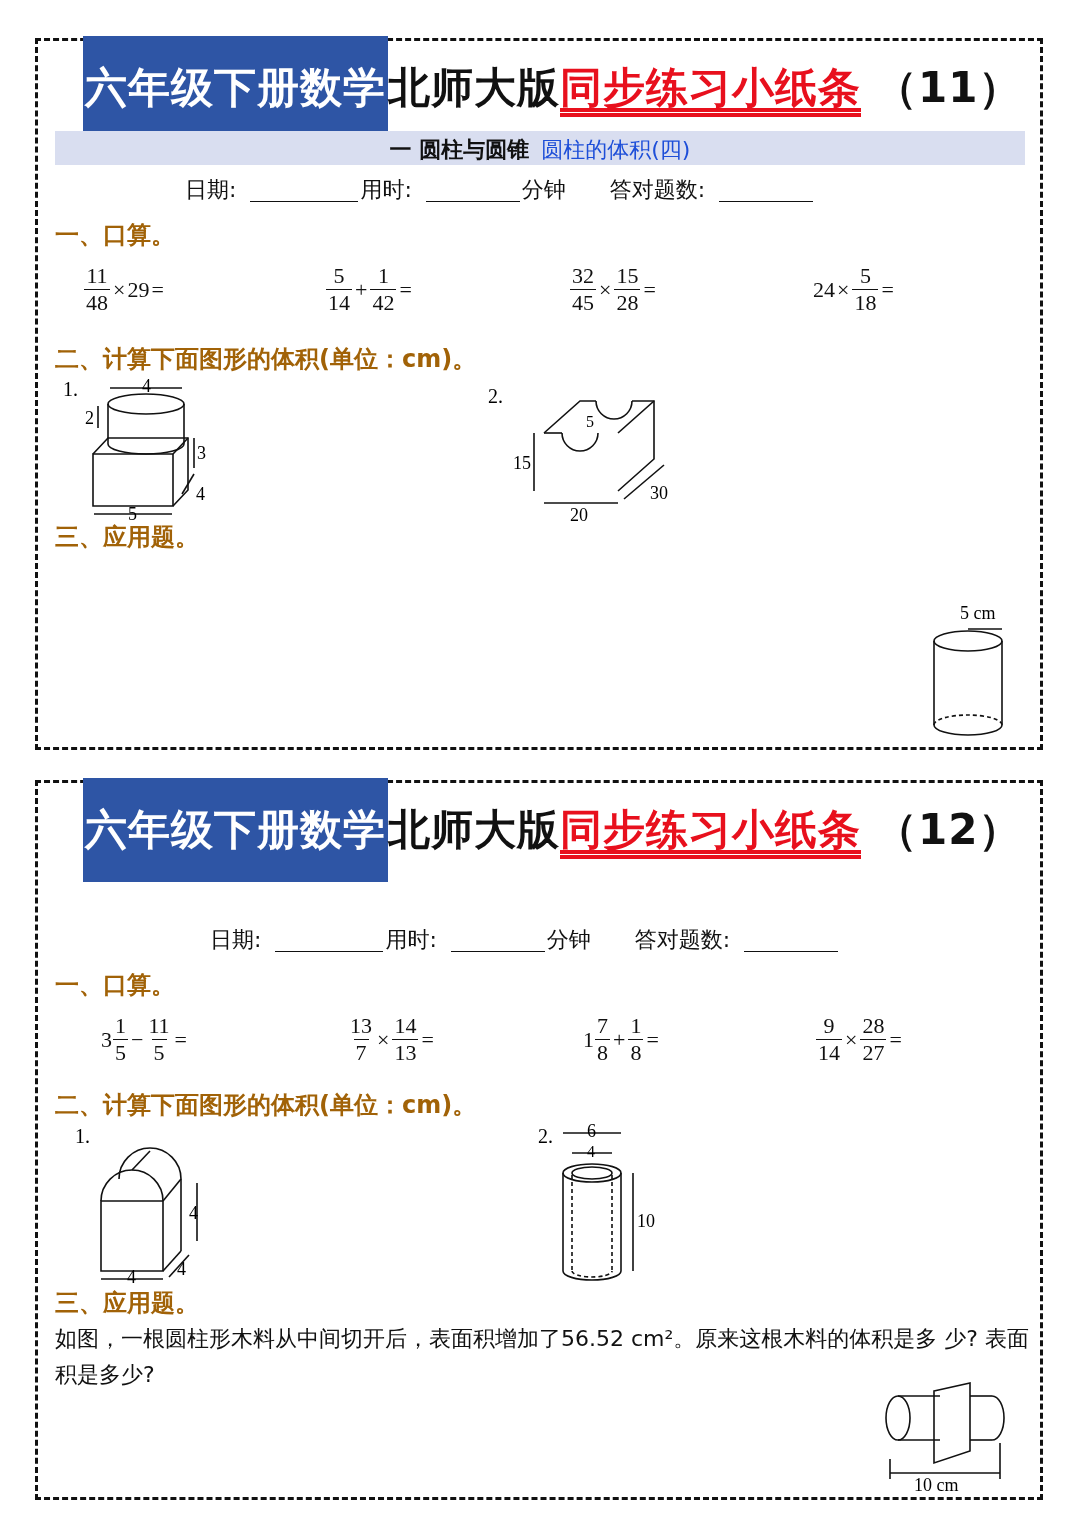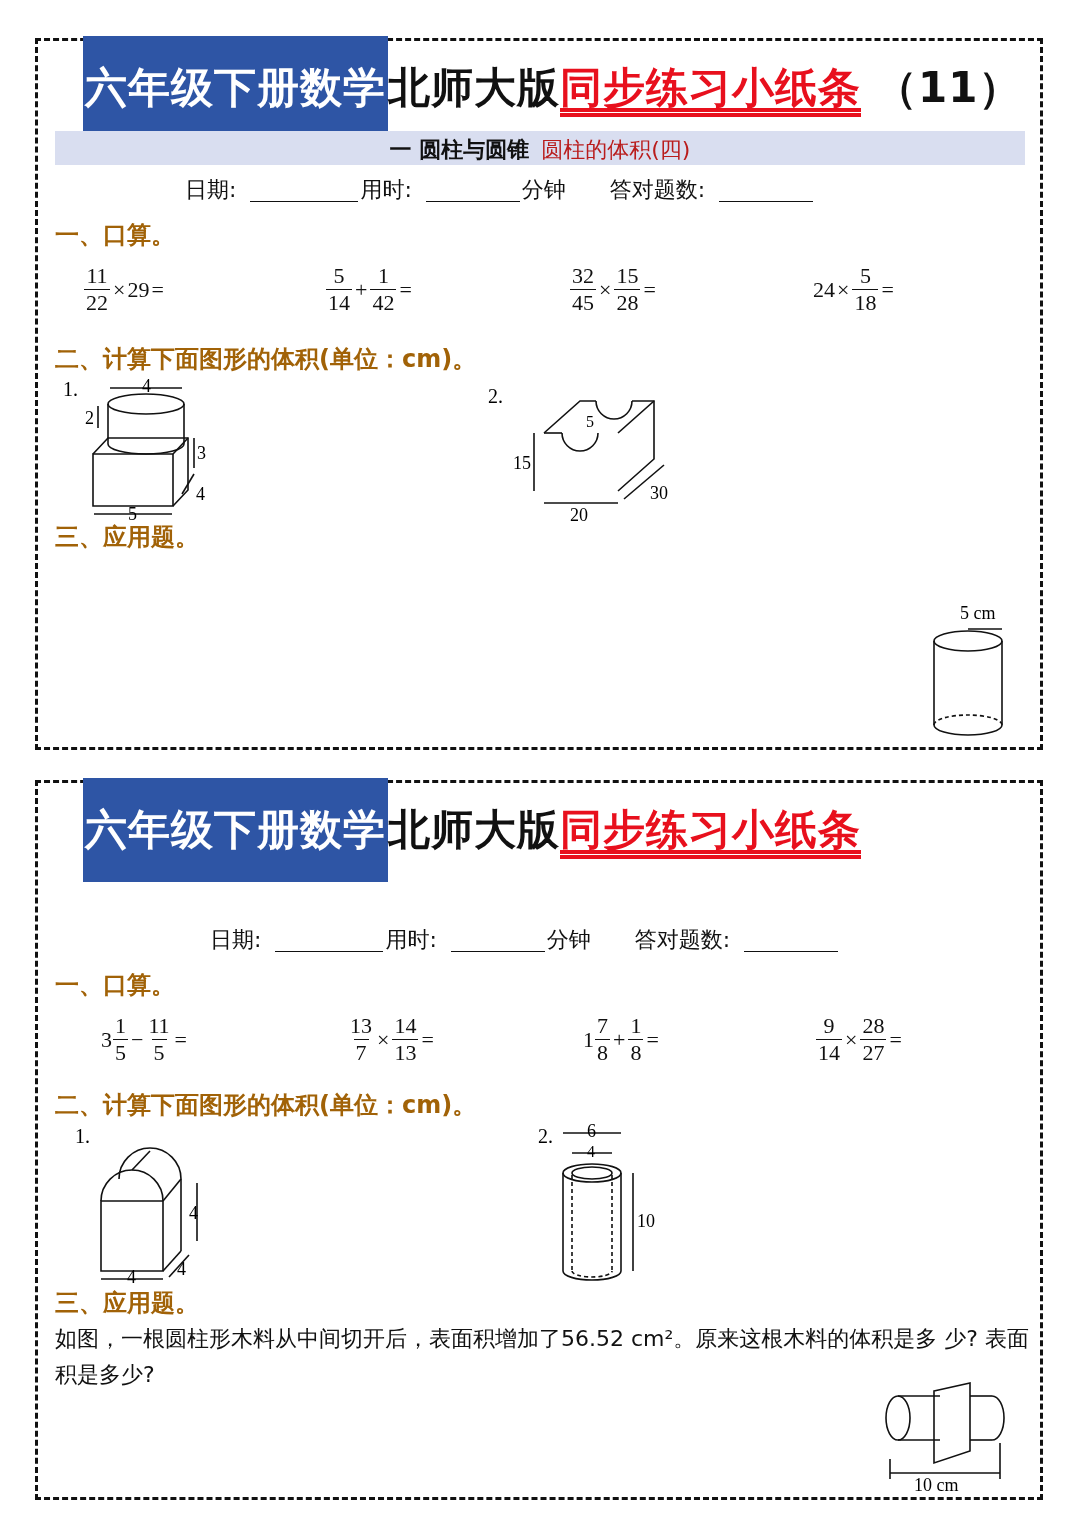--- a/index.html
+++ b/index.html
@@ -7,21 +7,21 @@
   .card{position:absolute;left:35px;width:1008px;border:3px dashed #111;box-sizing:border-box;}
   .card1{top:38px;height:712px;}
   .card2{top:780px;height:720px;}
   .title{position:absolute;left:45px;top:10px;height:74px;display:flex;align-items:center;font-weight:bold;font-size:42px;letter-spacing:1px;white-space:nowrap;}
   .t-blue{background:#2e55a5;color:#fff;padding:16px 2px;height:72px;display:flex;align-items:center;}
   .t-black{color:#111;}
   .t-red{color:#e8101d;text-decoration:underline;text-decoration-style:double;text-decoration-color:#e8101d;text-underline-offset:6px;}
   .t-num{color:#111;font-weight:bold;margin-left:14px;}
   .banner{position:absolute;left:17px;width:970px;height:34px;background:#d9def0;display:flex;justify-content:center;align-items:flex-end;font-size:22px;font-weight:bold;}
   .banner .u{color:#111;margin-right:12px;}
-  .banner .l{color:#b91c1c;font-weight:normal;}
+  .banner .l{color:#1d4ed8;font-weight:normal;}
   .infoline{position:absolute;display:flex;align-items:center;font-size:22px;}
   .blank{display:inline-block;border-bottom:1.5px solid #111;height:22px;margin:0 2px;}
   .sec{position:absolute;left:17px;font-size:24px;font-weight:bold;color:#a16207;}
   .fracrow{position:absolute;left:45px;width:940px;height:70px;font-family:"Liberation Serif",serif;font-size:22px;}
   .expr{position:absolute;display:flex;align-items:center;}
   .frac{display:inline-flex;flex-direction:column;align-items:center;margin:0 1px;}
   .frac .n{padding:0 2px;line-height:26px;}
   .frac .d{border-top:1.5px solid #111;padding:0 2px;line-height:26px;}
   .op{margin:0 2px;}
   .prob{position:absolute;left:17px;font-size:22px;line-height:36px;width:980px;}
@@ -51,21 +51,21 @@
     <span style="width:44px;display:inline-block"></span>
     <span>答对题数:</span>
     <span class="blank" style="width:94px;margin-left:14px;"></span>
   </div>
   <div class="sec" style="top:178px;">一、口算。</div>
 
   <div class="fracrow" style="top:222px;">
     <div class="expr" style="left:0;">
       <span class="frac">
           <span class="n">11</span>
-          <span class="d">22</span>
+          <span class="d">48</span>
         </span>
       <span class="op">×</span>
         <span>29</span>
       <span class="op">=</span>
     </div>
     <div class="expr" style="left:242px;">
       <span class="frac">
           <span class="n">5</span>
           <span class="d">14</span>
         </span>
@@ -156,20 +156,21 @@
       <line x1="40" y1="28" x2="74" y2="28"></line>
     </g>
   </svg>
 </div>
 
 <div class="card card2">
   <div class="title">
     <span class="t-blue">六年级下册数学</span>
     <span class="t-black">北师大版</span>
     <span class="t-red">同步练习小纸条</span>
+    <span class="t-num">（12）</span>
   </div>
   <div class="infoline" style="left:172px;top:142px;">
     <span>日期:</span>
     <span class="blank" style="width:108px;margin-left:14px;"></span>
     <span>用时:</span>
     <span class="blank" style="width:94px;margin-left:14px;"></span>
     <span>分钟</span>
     <span style="width:44px;display:inline-block"></span>
     <span>答对题数:</span>
     <span class="blank" style="width:94px;margin-left:14px;"></span>

